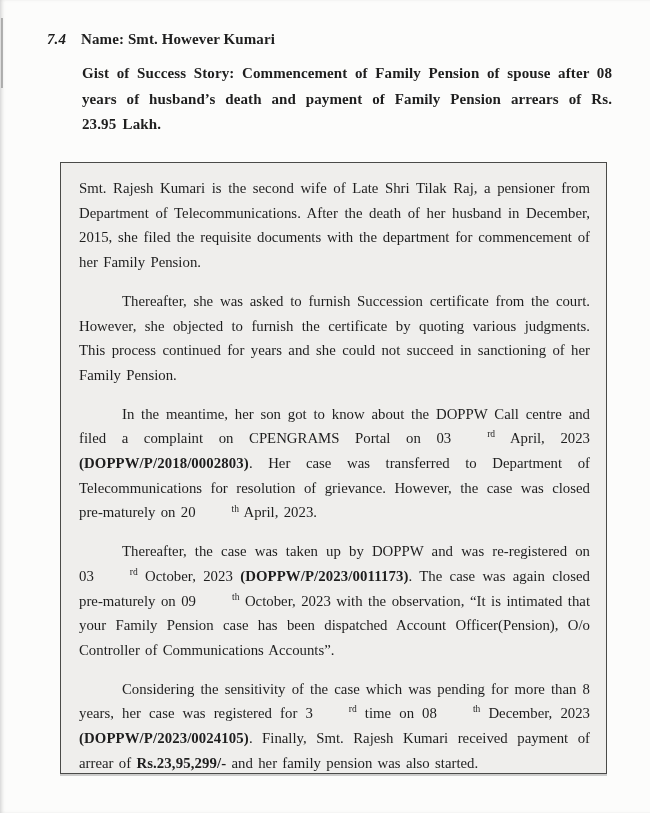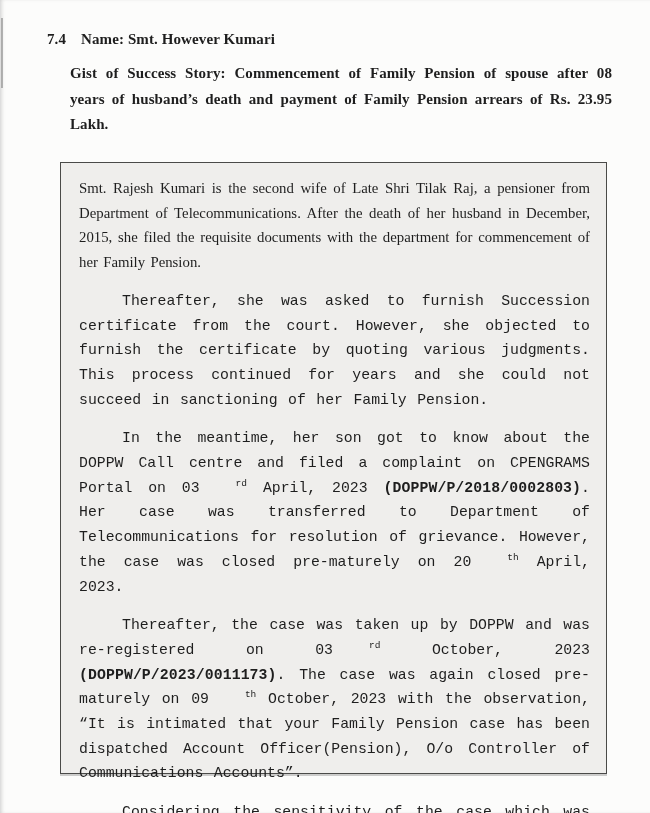--- a/index.html
+++ b/index.html
@@ -35,23 +35,24 @@
     font-weight: bold;
     letter-spacing: 0.1px;
   }
   .heading-line {
     font-size: 15px;
     line-height: 22px;
   }
   .section-number {
     display: inline-block;
     margin-right: 15px;
+    font-style: italic;
   }
   .gist {
-    margin: 11px 0 0 23px;
+    margin: 11px 0 0 35px;
     font-size: 15px;
     line-height: 25.5px;
     text-align: justify;
     word-spacing: 2.5px;
   }
   .story-box {
     position: absolute;
     left: 60px;
     top: 162px;
     width: 547px;
@@ -65,21 +66,20 @@
   .story-box p {
     margin: 4px;
     font-size: 14.8px;
     line-height: 24.7px;
     text-align: justify;
     word-spacing: 1.6px;
   }
   .story-box p + p {
     margin-top: 14px;
     text-indent: 43px;
-    font-family: Liberation Mono, monospace;
   }
   .story-box sup {
     font-size: 9.5px;
     line-height: 0;
     vertical-align: super;
     padding-left: 36px;
   }
   .story-box b {
     font-weight: bold;
     letter-spacing: 0.1px;

